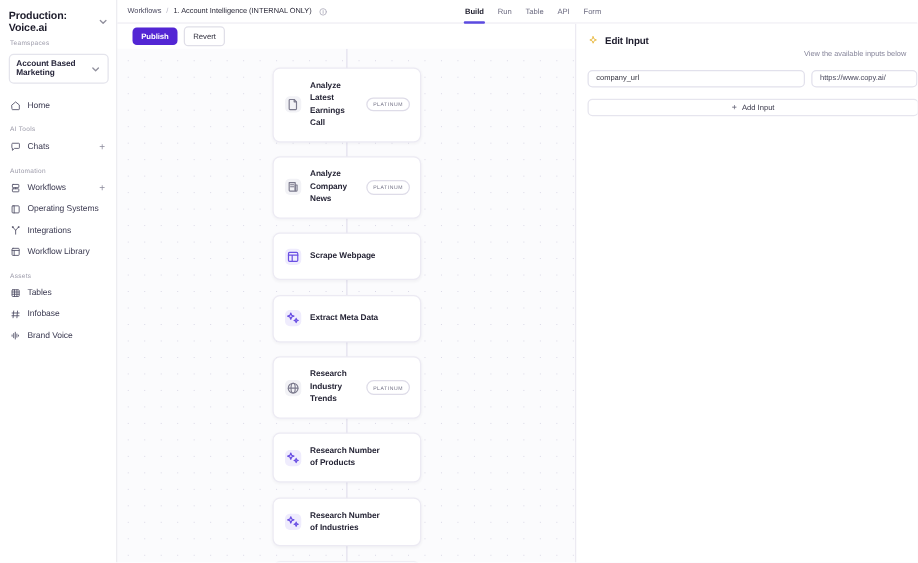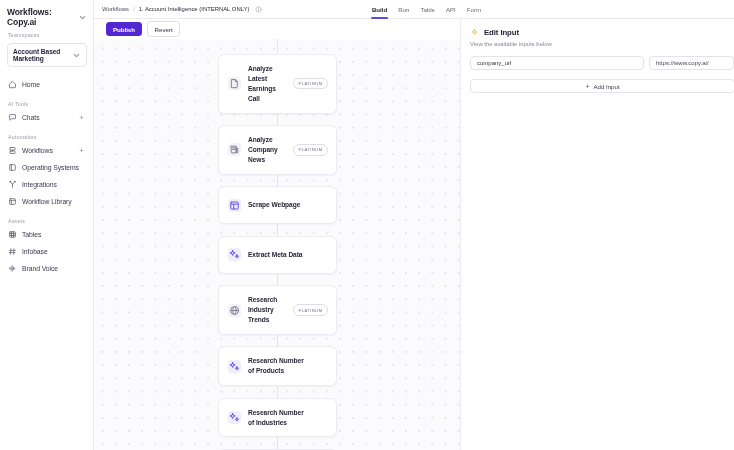--- a/index.html
+++ b/index.html
@@ -127,20 +127,21 @@
     border: 1px solid #dedce8; border-radius: 7px;
     padding: 2.2px 4.5px; background: #fff; white-space: nowrap;
   }
 
   
   .rightpanel {
     position: absolute; right: 0; top: 19px; width: 274px; bottom: 0;
     background: #ffffff;
     border-left: 1px solid #eceaf2;
     padding: 9px 0 0 0;
+    text-align: right;
   }
   .panel-head { display: flex; align-items: center; gap: 5px; padding: 0 9px; }
   .spark { width: 9px; height: 9px; flex: 0 0 9px; display: block; }
   .spark svg { display: block; }
   .panel-title { font-size: 7.8px; font-weight: bold; color: #1f1e2e; letter-spacing: -0.1px; }
   .panel-sub { font-size: 5.9px; color: #86859a; padding: 4px 9px 0 9px; }
 
   .input-row { display: flex; gap: 5px; padding: 9px 0 0 9px; }
   .field {
     border: 1px solid #e2e1ec; border-radius: 4px; background: #fff;
@@ -158,21 +159,21 @@
   .add-plus { font-size: 7px; color: #57566b; line-height: 1; }
 </style>
 </head>
 <body>
 
 <div class="app">
 
   <aside class="sidebar">
 
     <div class="ws-switcher">
-      <span class="ws-title">Workflows: Copy.ai</span>
+      <span class="ws-title">Production: Voice.ai</span>
       <span class="chev">
         <svg viewBox="0 0 12 12" fill="none" stroke="#6b6a7c" stroke-width="1.4" stroke-linecap="round" stroke-linejoin="round">
             <path d="M3 4.5L6 7.5L9 4.5"></path>
           </svg>
       </span>
     </div>
 
     <div class="sec-label">Teamspaces</div>
     <div class="teamspace-wrap">
       <div class="teamspace">

